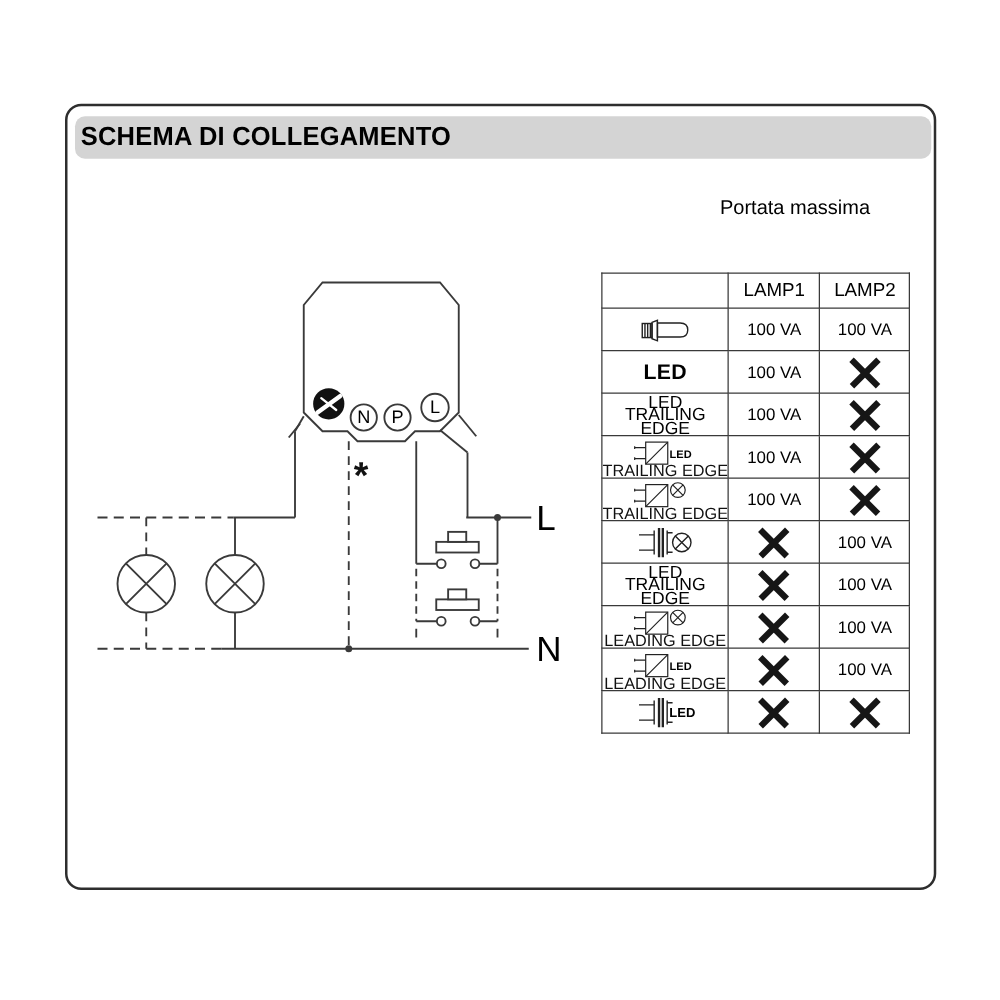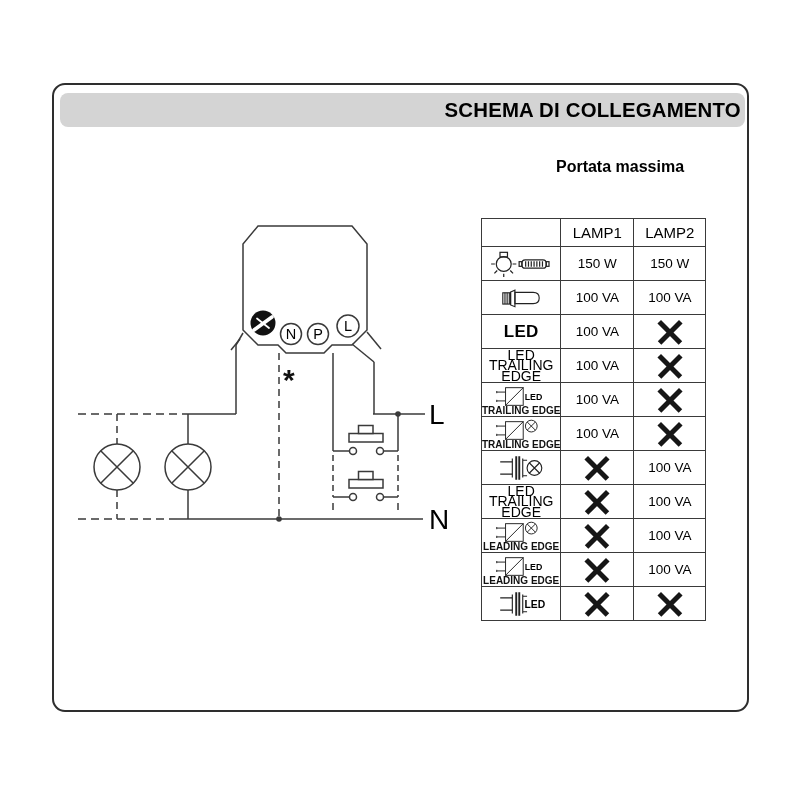--- a/index.html
+++ b/index.html
@@ -1,35 +1,35 @@
 <!DOCTYPE html>
 <html><head>
 <meta charset="utf-8">
 <style>
   html,body{margin:0;padding:0;background:#fff;}
   body{width:800px;height:800px;font-family:"Liberation Sans",sans-serif;color:#111;}
   .page{position:relative;width:800px;height:800px;background:#fff;overflow:hidden;}
   .frame{position:absolute;left:52px;top:83px;width:697px;height:629px;box-sizing:border-box;
          border:2px solid #2e2e2e;border-radius:13px;background:#fff;}
   .titlebar{position:absolute;left:60px;top:93px;width:685px;height:34px;background:#d4d4d4;
-            border-radius:8px;display:flex;align-items:center;justify-content:flex-end;}
+            border-radius:8px;display:flex;align-items:center;justify-content:flex-start;}
   .titlebar .t{font-weight:bold;font-size:21px;color:#000;letter-spacing:.2px;transform:scaleX(.97);white-space:nowrap;}
-  .caption{position:absolute;left:540px;top:158px;width:160px;text-align:center;font-weight:bold;
+  .caption{position:absolute;left:556px;top:158px;width:160px;text-align:center;font-weight:normal;
            font-size:16px;color:#000;white-space:nowrap;}
   table.cap{position:absolute;left:481px;top:218px;border-collapse:collapse;table-layout:fixed;}
   table.cap td,table.cap th{border:1.5px solid #3a3a3a;padding:0;text-align:center;vertical-align:middle;
            background:#fff;overflow:hidden;}
   table.cap th{height:27px;font-weight:normal;font-size:15px;color:#000;}
   table.cap td{height:33px;font-size:13.5px;color:#000;}
   .c0{width:72px;} .c1{width:73px;} .c2{width:72px;}
   td.spacer,th.spacer{border-top:none;border-left:none;background:transparent;}
   .biglabel{font-weight:bold;font-size:17px;letter-spacing:.3px;}
   .smalllabel{font-size:14px;line-height:10.5px;padding:0 3px;}
   .iconwrap{display:flex;flex-direction:column;align-items:center;justify-content:center;line-height:0;}
-  .iconcaption{font-size:10px;line-height:8px;margin-top:-2px;white-space:nowrap;color:#111;font-weight:bold;}
+  .iconcaption{font-size:13px;line-height:8px;margin-top:-2px;white-space:nowrap;color:#111;}
   .xmark{position:relative;display:inline-block;width:24px;height:24px;vertical-align:middle;}
   .xmark::before,.xmark::after{content:"";position:absolute;left:-3px;top:10px;width:30px;height:4.5px;background:#161616;}
   .xmark::before{transform:rotate(45deg);}
   .xmark::after{transform:rotate(-45deg);}
   svg text{font-family:"Liberation Sans",sans-serif;}
   .diagram{position:absolute;left:0;top:0;}
 </style>
 </head>
 <body>
 
@@ -53,37 +53,20 @@
       <tr>
         <th class="spacer"></th>
         <th>LAMP1</th>
         <th>LAMP2</th>
       </tr>
     </thead>
     <tbody>
         <tr>
           <td>
             <div class="iconwrap">
-              <span style="line-height: 0;"><svg width="66" height="28" viewBox="0 0 66 30">
-                  <rect x="10.5" y="2.5" width="8" height="5" fill="none" stroke="#222" stroke-width="1.3"></rect>
-                  <circle cx="14.5" cy="15" r="8" fill="none" stroke="#222" stroke-width="1.3"></circle>
-                  <path d="M1,15 H5 M24,15 H28 M7.5,22 L4.5,25 M21.5,22 L24.5,25 M14.5,25.5 V29" fill="none" stroke="#222" stroke-width="1.3"></path>
-                  <rect x="34" y="10.5" width="26" height="9" rx="3.5" fill="none" stroke="#222" stroke-width="1.3"></rect>
-                  <path d="M38,12 V18 M41,12 V18 M44,12 V18 M47,12 V18 M50,12 V18 M53,12 V18 M56,12 V18" fill="none" stroke="#222" stroke-width="1.3"></path>
-                  <rect x="31" y="12.5" width="3" height="5" fill="none" stroke="#222" stroke-width="1.3"></rect>
-                  <rect x="60" y="12.5" width="3" height="5" fill="none" stroke="#222" stroke-width="1.3"></rect>
-                </svg></span>
-            </div>
-          </td>
-          <td>150 W</td>
-          <td>150 W</td>
-        </tr>
-        <tr>
-          <td>
-            <div class="iconwrap">
               <span style="line-height: 0;"><svg width="58" height="26" viewBox="0 0 62 30">
                   <rect x="10" y="9" width="9" height="13" fill="none" stroke="#222" stroke-width="1.3"></rect>
                   <path d="M12.5,9 V22 M15,9 V22 M17.5,9 V22" fill="none" stroke="#222" stroke-width="1.3"></path>
                   <path d="M19,8 L24,6 L24,25 L19,23 Z" fill="none" stroke="#222" stroke-width="1.3"></path>
                   <path d="M24,8.5 H45 Q52,8.5 52,15 Q52,21.5 45,21.5 H24 Z" fill="none" stroke="#222" stroke-width="1.3"></path>
                 </svg></span>
             </div>
           </td>
           <td>100 VA</td>
           <td>100 VA</td>

